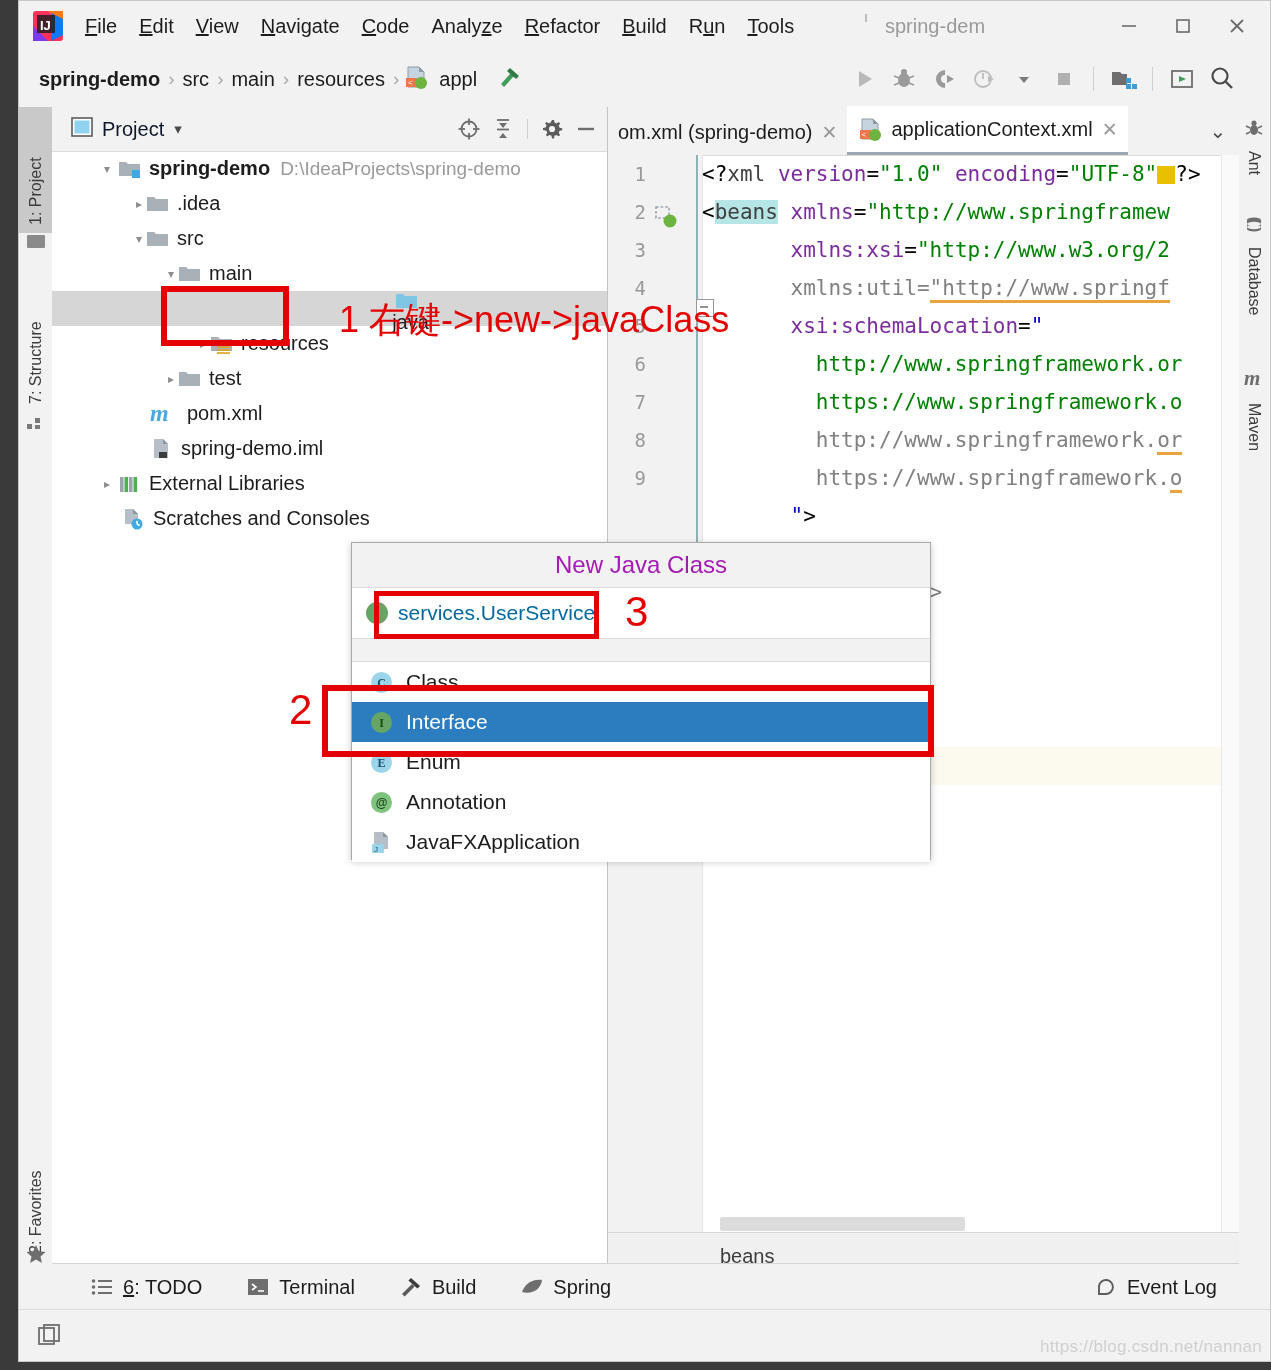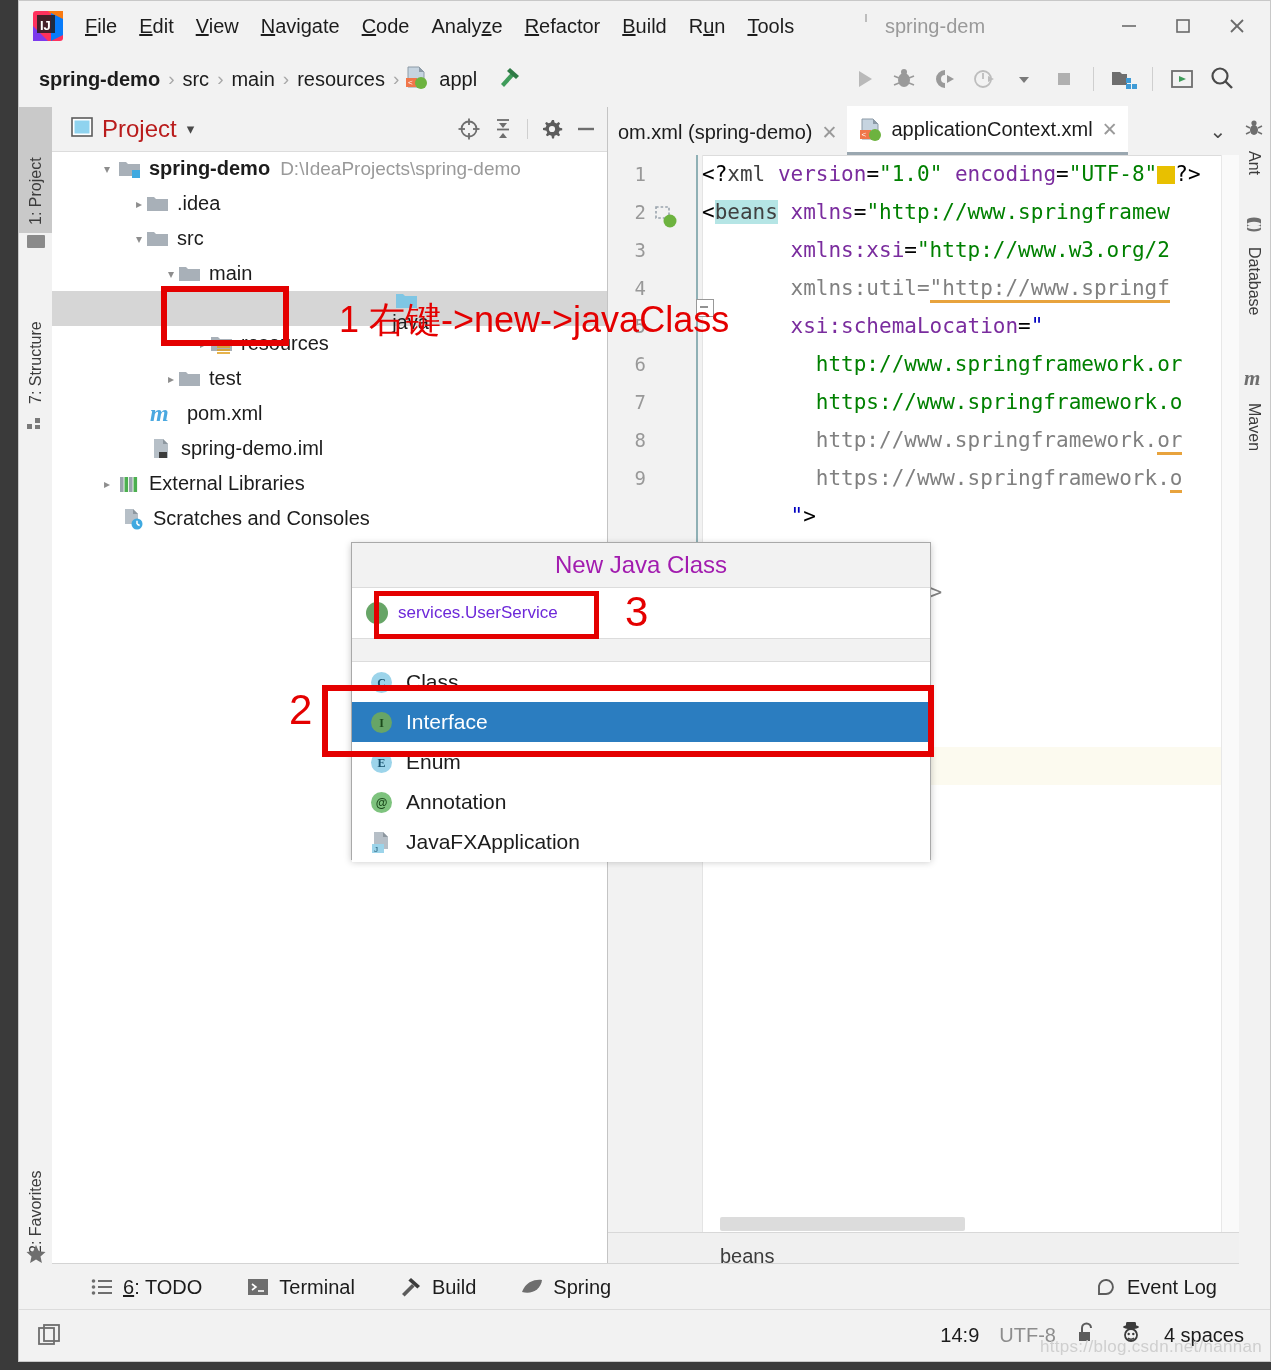--- a/index.html
+++ b/index.html
@@ -81,21 +81,21 @@
   
   .projpanel{
     position:absolute;left:33px;top:106px;width:555px;height:1172px;
     background:#ffffff;border-right:1px solid #c4c4c4;
   }
   .proj-header{
     position:absolute;left:0;top:0;width:555px;height:44px;
     background:#f2f2f2;border-bottom:1px solid #dcdcdc;
     display:flex;align-items:center;
   }
-  .proj-title{font-size:24px;color:#b91c1c;margin-left:8px;}
+  .proj-title{font-size:20px;color:#0f172a;margin-left:8px;}
   .proj-hdr-icons{position:absolute;right:6px;top:0;height:44px;display:flex;align-items:center;gap:4px;}
   .ph-ic{width:30px;height:30px;display:flex;align-items:center;justify-content:center;}
   .ph-sep{width:1px;height:20px;background:#cfcfcf;margin:0 5px;}
   .tree{position:absolute;left:0;top:44px;width:555px;}
   .trow{height:35px;display:flex;align-items:center;font-size:20px;color:#1c1c1c;white-space:nowrap;}
   .trow.sel{background:#d6d6d6;}
   .arrow{width:22px;display:flex;align-items:center;justify-content:center;color:#8d8d8d;font-size:12px;}
   .ticon{width:26px;height:22px;display:flex;align-items:center;justify-content:flex-start;margin-right:5px;}
   .tpath{color:#9a9a9a;font-size:19px;margin-left:10px;}
   .tname.bold{font-weight:bold;}
@@ -181,21 +181,21 @@
     z-index:40;
   }
   .popup-title{
     height:44px;display:flex;align-items:center;justify-content:center;
     font-size:24px;color:#a21caf;border-bottom:1px solid #dcdcdc;background:#f2f2f2;
   }
   .popup-input{
     height:50px;background:#ffffff;display:flex;align-items:center;border-bottom:1px solid #dcdcdc;
   }
   .pi-icon{width:26px;height:26px;margin-left:12px;margin-right:8px;}
-  .pi-text{font-size:17px;color:#6d28d9;text-align:center;}
+  .pi-text{font-size:21px;color:#0369a1;text-align:center;}
   .popup-gap{height:22px;background:#f2f2f2;border-bottom:1px solid #dcdcdc;}
   .popup-list{background:#ffffff;}
   .pl-item{height:40px;display:flex;align-items:center;font-size:21px;color:#1c1c1c;}
   .pl-item.sel{background:#2b7dc0;color:#ffffff;}
   .pl-icon{width:26px;height:26px;margin-left:16px;margin-right:12px;display:flex;align-items:center;justify-content:center;}
   .redbox{position:absolute;border:6px solid #e40000;z-index:60;}
   .redtext{position:absolute;color:#e40000;z-index:60;white-space:nowrap;}
 </style>
 </head>
 <body>
@@ -694,41 +694,20 @@
     </div>
   </div>
 
   <div class="statusbar">
     <div class="sb-left">
       <svg width="26" height="26" viewBox="0 0 26 26">
         <rect x="2" y="5" width="15" height="16" fill="none" stroke="#6e6e6e" stroke-width="1.8"></rect>
         <rect x="7" y="2" width="15" height="16" fill="none" stroke="#6e6e6e" stroke-width="1.8"></rect>
       </svg>
     </div>
-    <div class="sb-right">
-      <span>14:9</span>
-      <span class="sb-dim">UTF-8</span>
-      <span>
-        <svg width="22" height="24" viewBox="0 0 22 24">
-          <path d="M6 11 V7 a4.5 4.5 0 0 1 9 0" fill="none" stroke="#5c5c5c" stroke-width="2"></path>
-          <rect x="3" y="11" width="11" height="9" fill="#5c5c5c"></rect>
-        </svg>
-      </span>
-      <span>
-        <svg width="26" height="26" viewBox="0 0 26 26">
-          <ellipse cx="13" cy="7" rx="8" ry="2.2" fill="#3c3c3c"></ellipse>
-          <rect x="8" y="2" width="10" height="5" rx="1.4" fill="#3c3c3c"></rect>
-          <circle cx="13" cy="15" r="6" fill="none" stroke="#3c3c3c" stroke-width="1.8"></circle>
-          <circle cx="10.7" cy="14" r="1.2" fill="#3c3c3c"></circle>
-          <circle cx="15.3" cy="14" r="1.2" fill="#3c3c3c"></circle>
-          <path d="M10 18 Q13 20.5 16 18" fill="none" stroke="#3c3c3c" stroke-width="1.5"></path>
-        </svg>
-      </span>
-      <span>4 spaces</span>
-    </div>
     <div class="watermark">https://blog.csdn.net/nannan</div>
   </div>
 
   <div class="popup">
     <div class="popup-title">New Java Class</div>
     <div class="popup-input">
       <span class="pi-icon">
         <svg width="26" height="26" viewBox="0 0 26 26">
           <circle cx="13" cy="13" r="11" fill="#67a567"></circle>
           <text x="13" y="18" text-anchor="middle" font-size="13" font-weight="bold" fill="#1c4a1c" font-family="Liberation Serif, serif">I</text>

